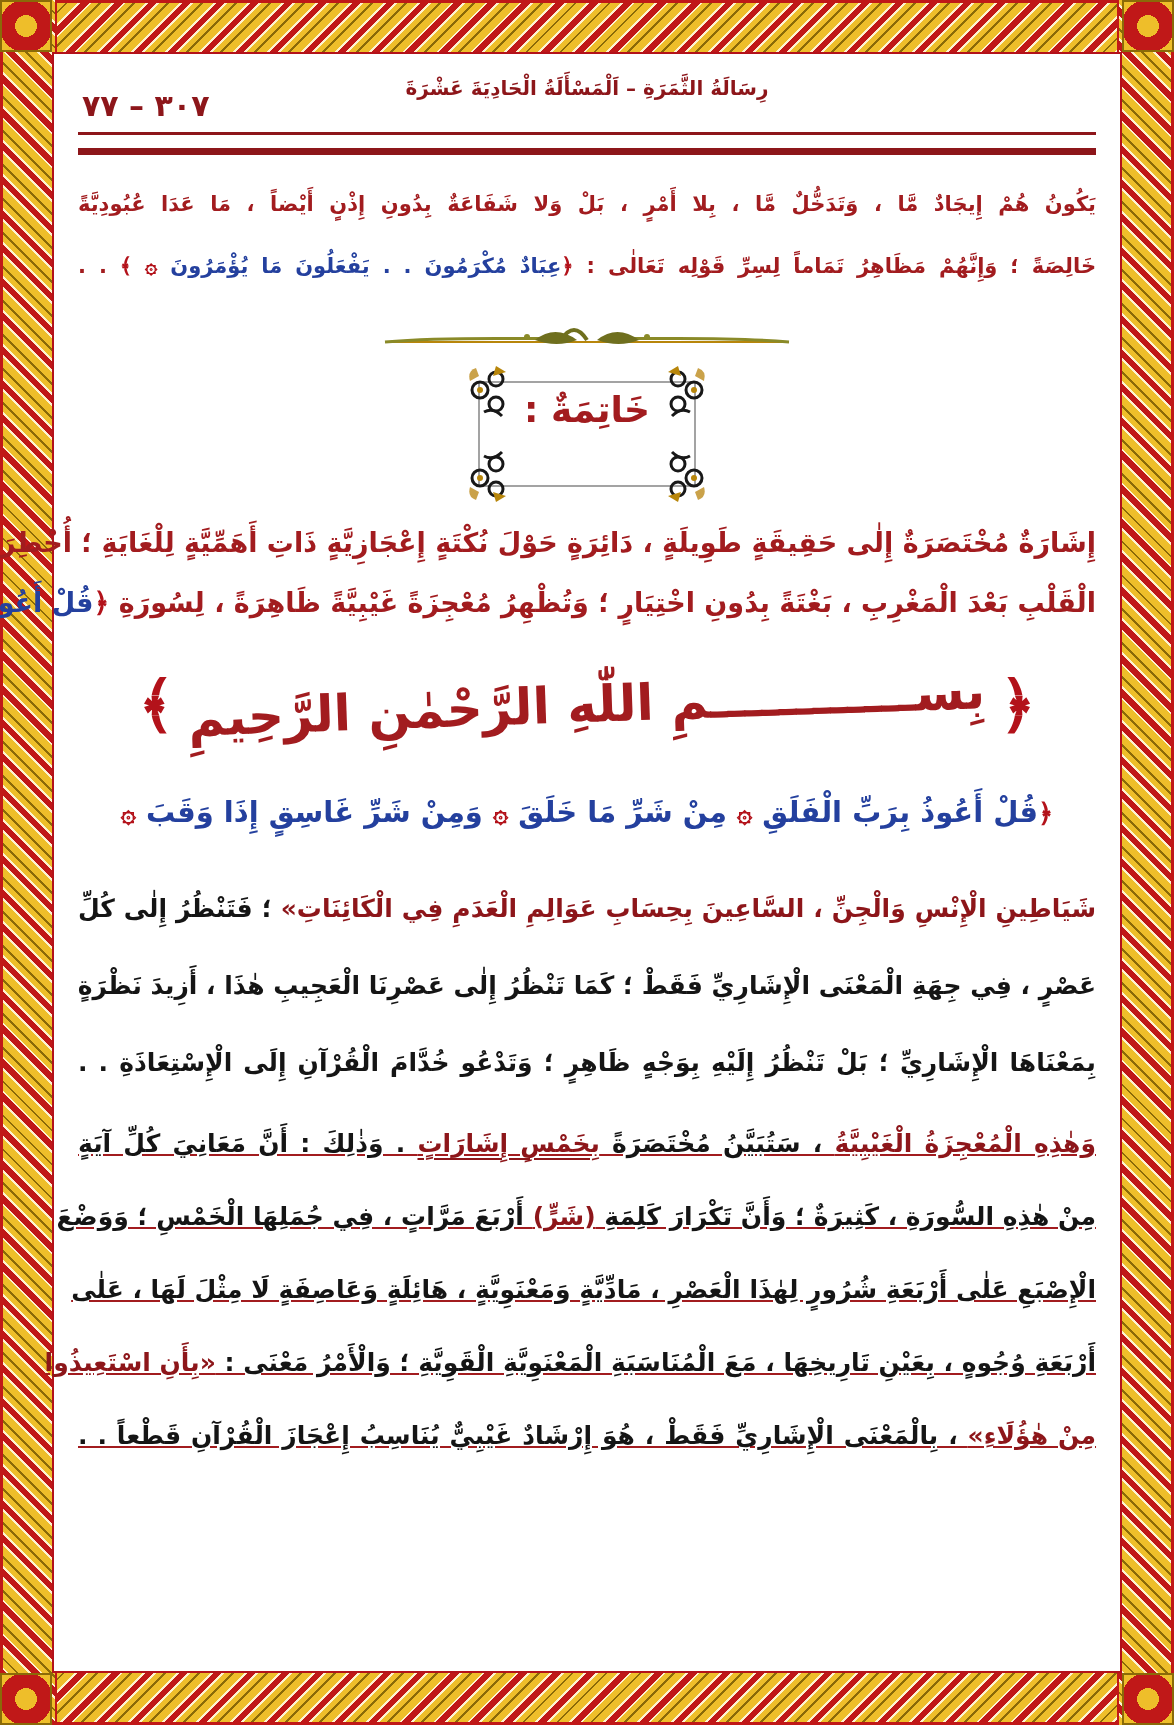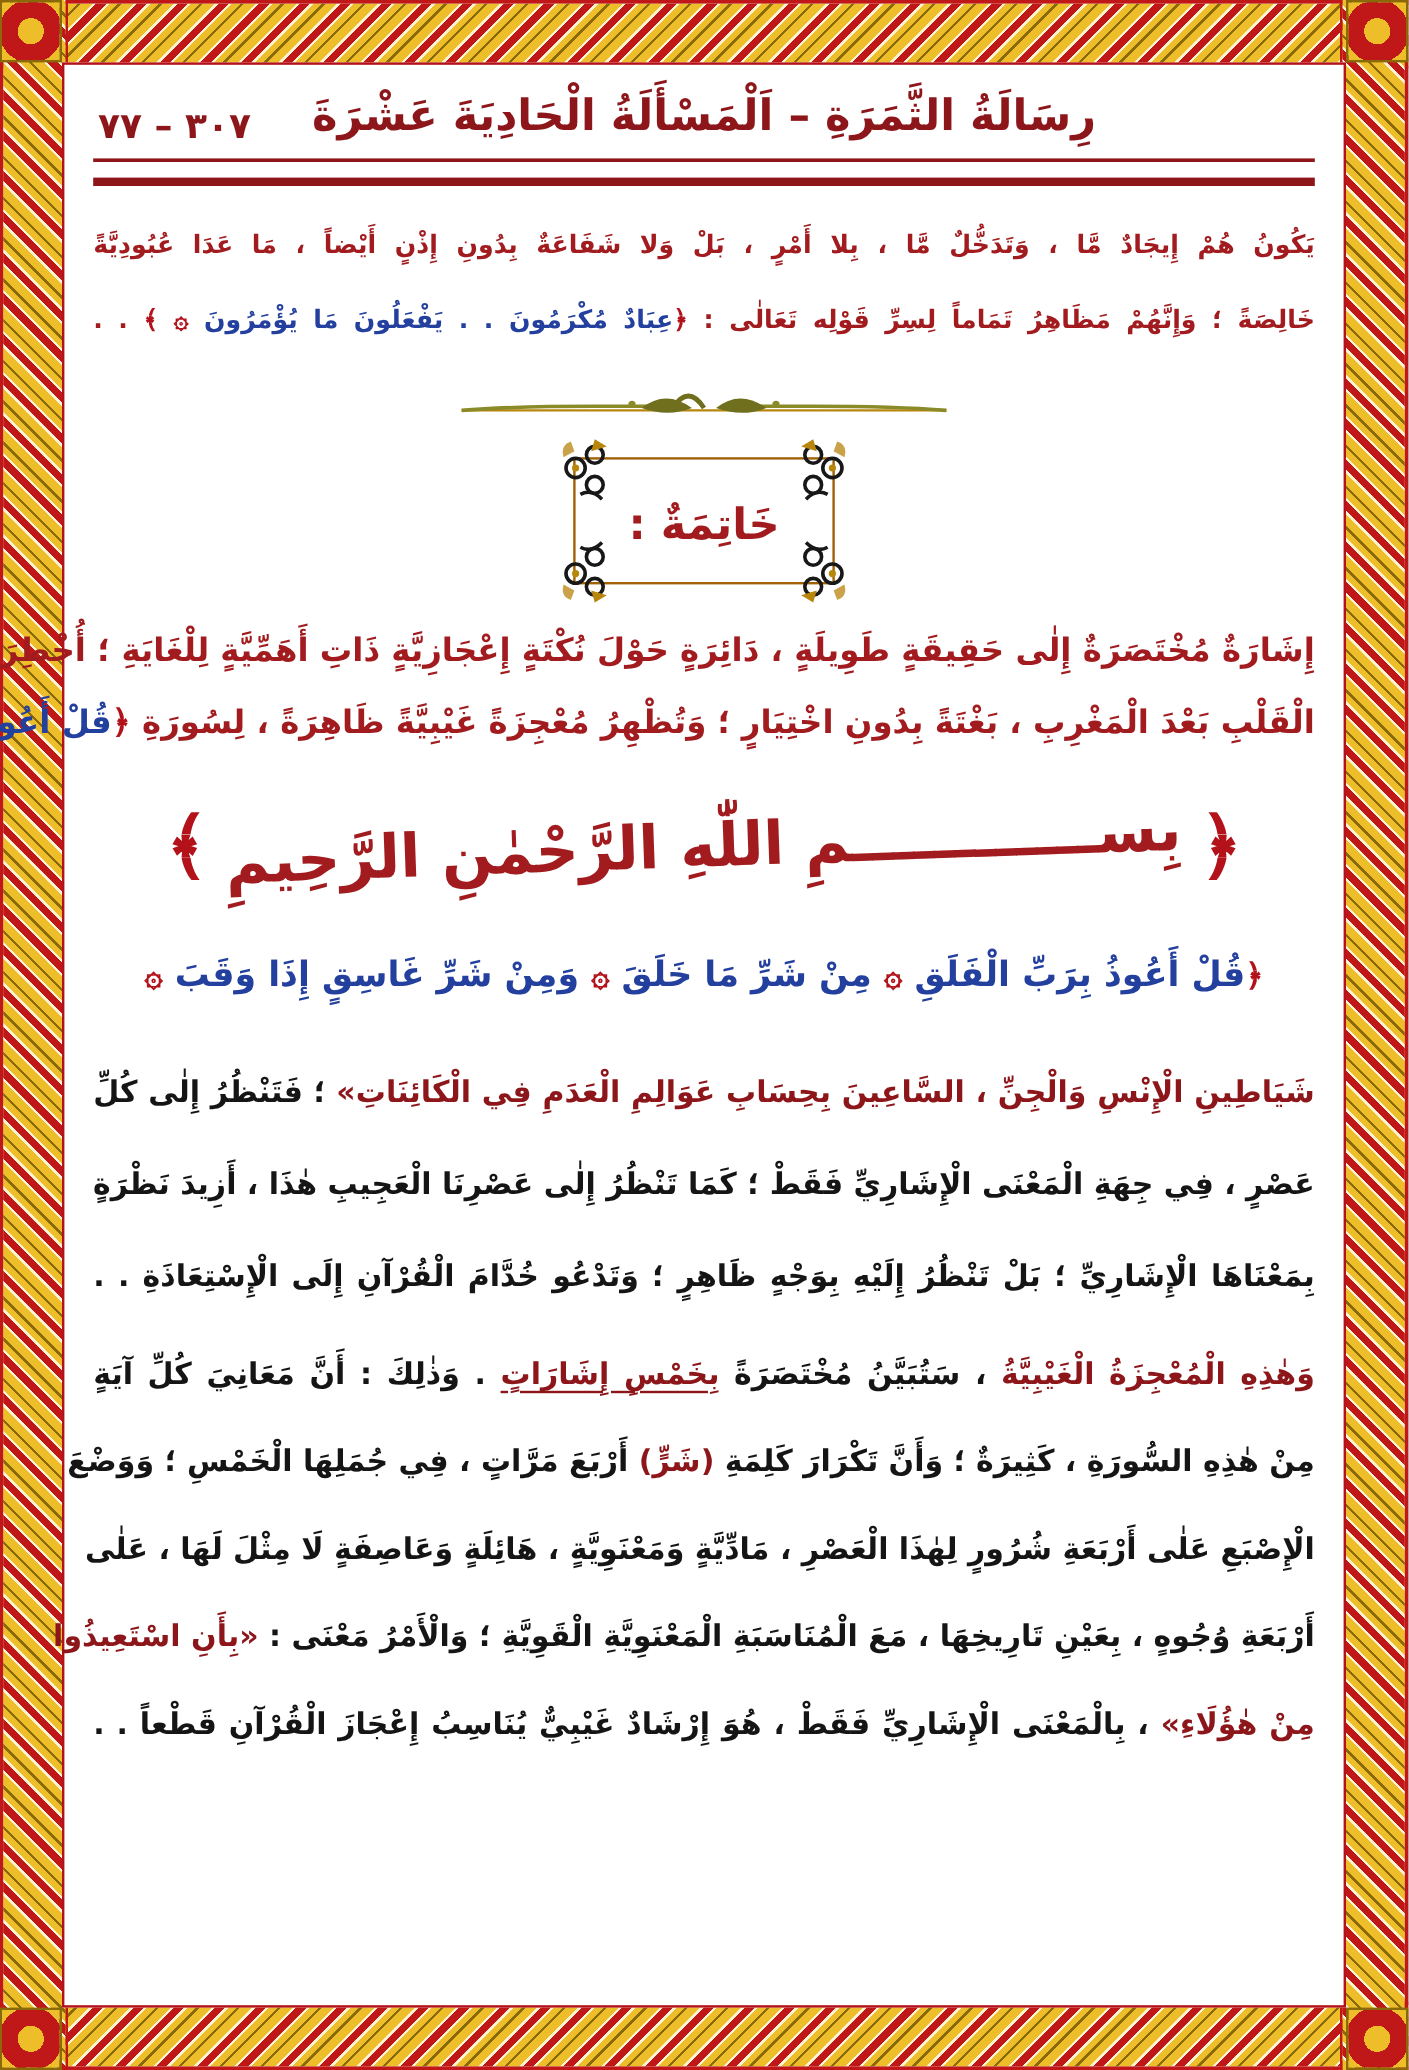--- a/index.html
+++ b/index.html
@@ -37,44 +37,44 @@
   .fc-tl{top:0;left:0}.fc-tr{top:0;right:0}.fc-bl{bottom:0;left:0}.fc-br{bottom:0;right:0}
 
   
   .content{
     position:absolute; inset:52px; background:#fff;
     border:2px solid var(--rose);
     padding:18px 24px 0; box-sizing:border-box; direction:rtl;
   }
   .header{position:relative;height:52px;}
   .title{position:absolute; right:50%; transform:translateX(50%); top:4px;
-    font-size:36px; color:var(--maroon); white-space:nowrap;}
+    font-size:20px; color:var(--maroon); white-space:nowrap;}
   .pagenum{position:absolute; left:4px; top:16px; font-size:30px; color:var(--maroon); direction:ltr;}
   .double-rule{height:13px; border-top:3px solid var(--maroon); border-bottom:7px solid var(--maroon); margin-top:8px;}
 
   .tline{direction:rtl; text-align:justify; text-align-last:justify; white-space:nowrap;}
   .para{color:var(--red);}
   .p1 .tline{font-size:21px; line-height:62px;}
   .p1{margin-top:18px;}
   .p2 .tline{font-size:27px; line-height:60px;}
   .p2{margin-top:26px;}
   .p3 .tline{font-size:25px; line-height:77px;}
   .p3{margin-top:16px;}
-  .p4 .tline{font-size:25px; line-height:73px;}
+  .p4 .tline{font-size:25px; line-height:73px;text-decoration:underline;}
   .p4{margin-top:6px;}
 
   .seg-red{color:var(--red);} .seg-maroon{color:var(--maroon);}
   .seg-blue{color:var(--blue);} .seg-black{color:var(--black);}
   .seg-rose{color:var(--rose);}
   .seg-underline{text-decoration:underline; text-underline-offset:6px; text-decoration-thickness:2px;}
 
   .divider-wrap{margin-top:22px; text-align:center; text-align-last:center;}
 
   .khatima-box{position:relative; width:214px; height:102px; margin:28px auto 4px;
-    border:2px solid #a16207; display:flex; align-items:center; justify-content:center;}
+    border:2px solid #a3a3a3; display:flex; justify-content:center;}
   .khatima-label{font-size:36px; color:var(--red); padding-top:6px;}
   .kh-corner{position:absolute; width:46px; height:56px;}
   .khc-tl{top:-18px; right:-16px;}
   .khc-tr{top:-18px; left:-16px; transform:scaleX(-1);}
   .khc-bl{bottom:-18px; right:-16px; transform:scaleY(-1);}
   .khc-br{bottom:-18px; left:-16px; transform:scale(-1,-1);}
 
   .bismillah{margin-top:16px; height:112px; display:flex; align-items:center; justify-content:center; gap:14px;}
   .bismillah .btext{font-size:50px; color:var(--red); transform:rotate(-2deg); white-space:nowrap;}
   .bismillah .bbr{font-size:62px; color:var(--rose); line-height:1;}

